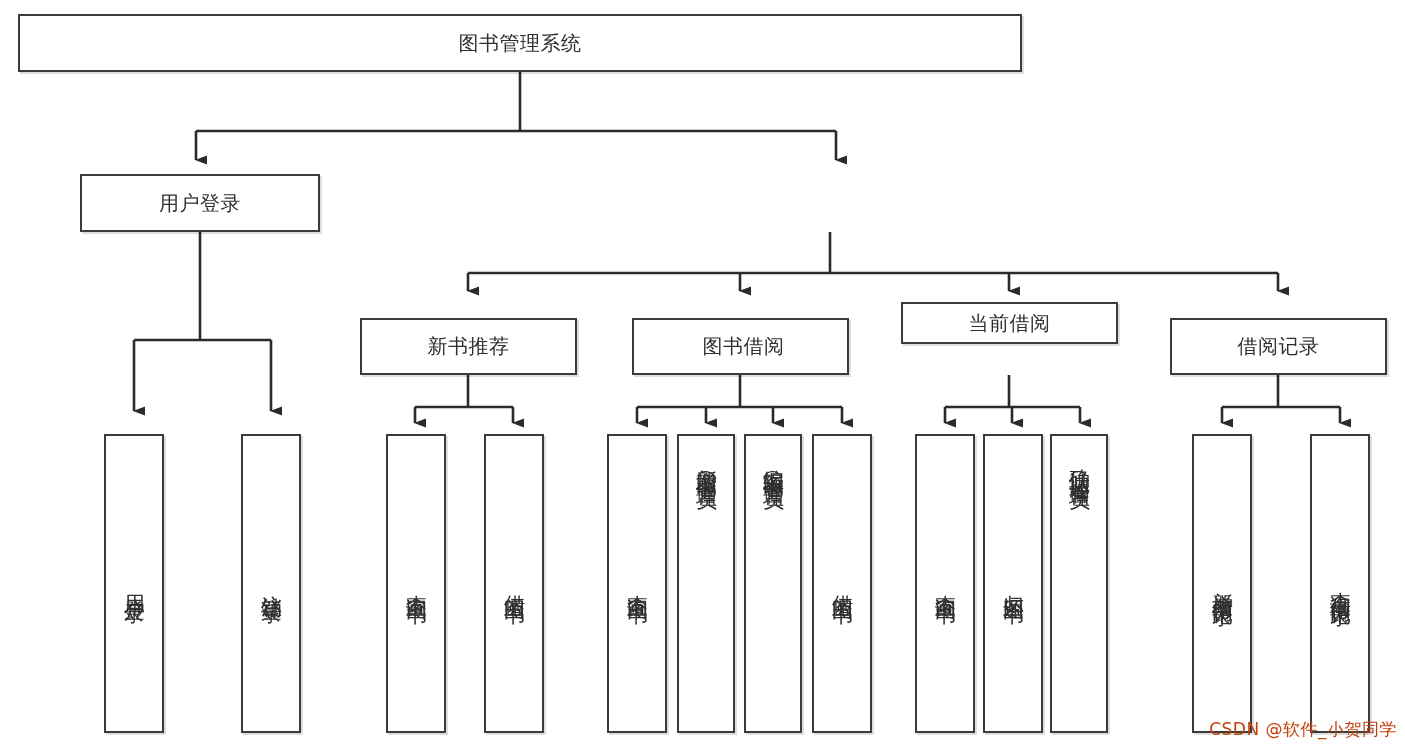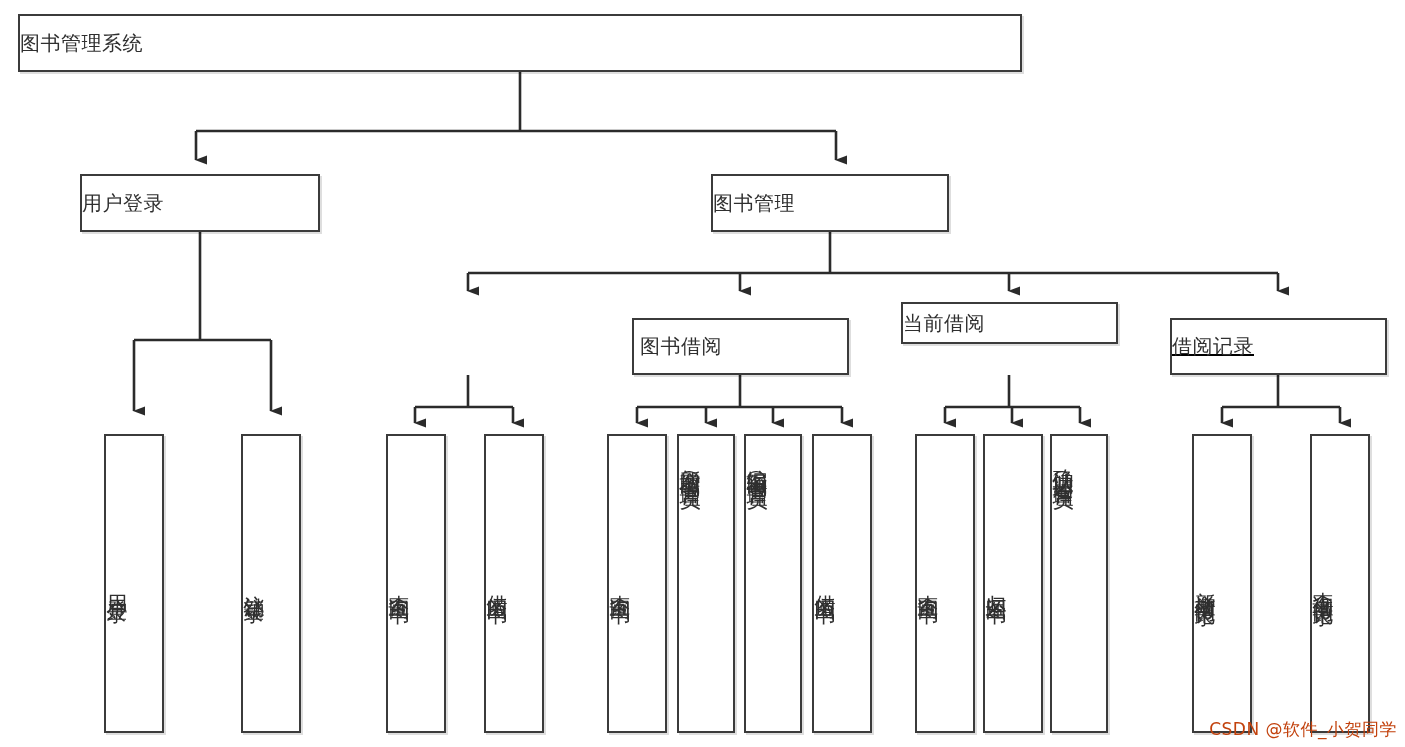--- a/index.html
+++ b/index.html
@@ -25,20 +25,21 @@
     height: 747px;
   }
   .node {
     position: absolute;
     box-sizing: border-box;
     background: #ffffff;
     border: 2px solid #3b3b3b;
     box-shadow: 2px 2px 0 rgba(0,0,0,0.13);
     display: flex;
     align-items: center;
+    justify-content: center;
     z-index: 2;
   }
   .node-label {
     color: #2f2f2f;
     font-size: 20px;
     line-height: 1.25;
     letter-spacing: 0.5px;
     white-space: nowrap;
   }
   .node.vertical {
@@ -136,34 +137,34 @@
   </svg>
 
   <div class="node" style="left:18px; top:14px; width:1004px; height:58px;">
     <span class="node-label">图书管理系统</span>
   </div>
 
   <div class="node" style="left:80px; top:174px; width:240px; height:58px;">
     <span class="node-label">用户登录</span>
   </div>
 
-  <div class="node" style="left:711px; top:174px; width:238px; height:58px;">
-    <span class="node-label">图书管理</span>
-  </div>
-
+
+  <div class="node" style="left:360px; top:318px; width:217px; height:57px;">
+    <span class="node-label">新书推荐</span>
+  </div>
 
   <div class="node" style="left:632px; top:318px; width:217px; height:57px;padding-left:6px;">
     <span class="node-label">图书借阅</span>
   </div>
 
   <div class="node" style="left:901px; top:302px; width:217px; height:42px;">
     <span class="node-label">当前借阅</span>
   </div>
 
-  <div class="node" style="left:1170px; top:318px; width:217px; height:57px;text-decoration:underline;">
+  <div class="node" style="left:1170px; top:318px; width:217px; height:57px;">
     <span class="node-label">借阅记录</span>
   </div>
 
   <div class="node vertical centered" style="left:104px; top:434px; width:60px; height:299px;">
     <span class="node-label">用户登录</span>
   </div>
 
   <div class="node vertical centered" style="left:241px; top:434px; width:60px; height:299px;">
     <span class="node-label">注销登录</span>
   </div>

